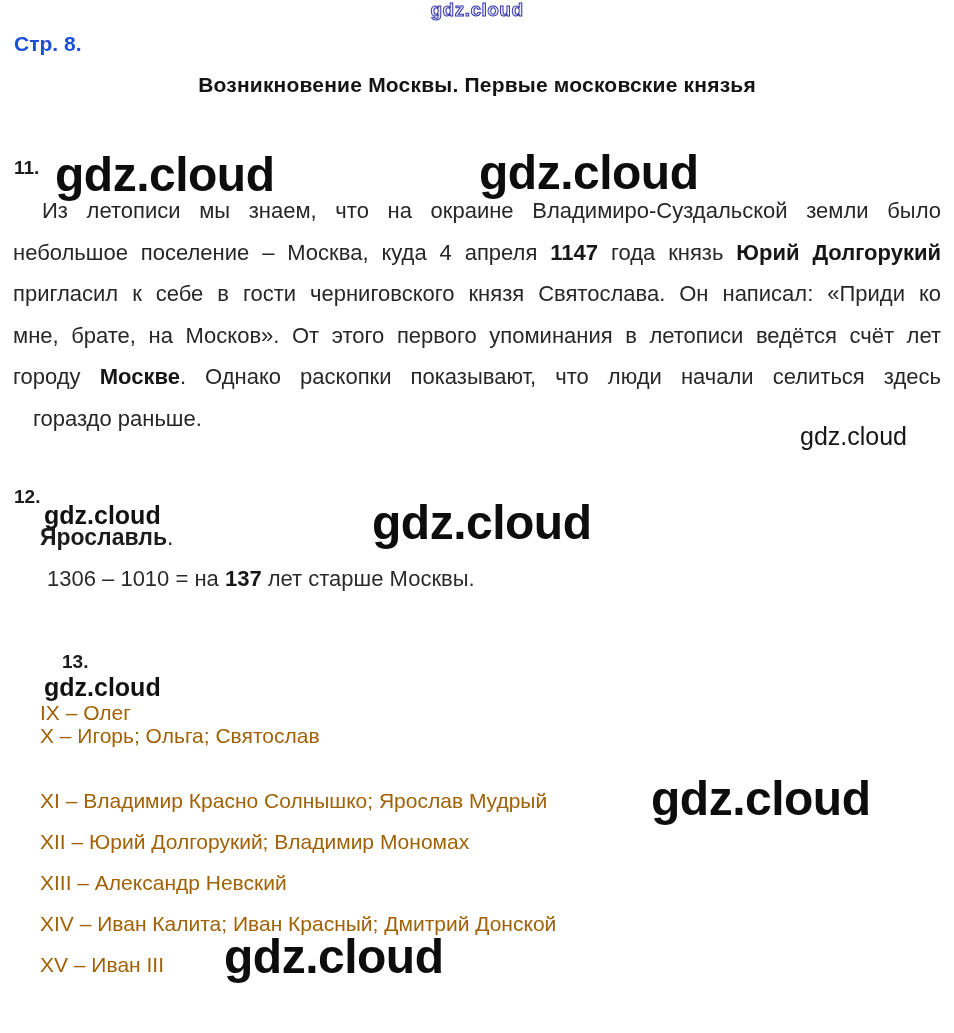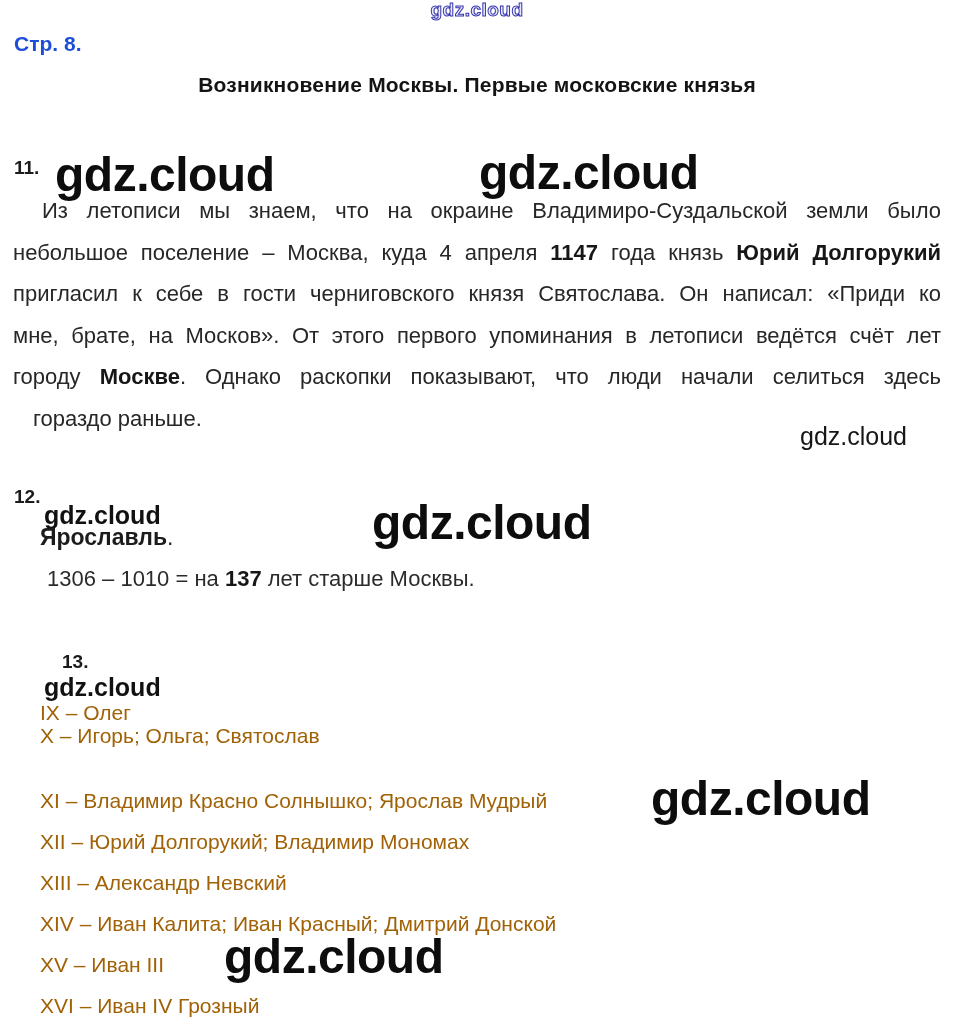--- a/index.html
+++ b/index.html
@@ -108,18 +108,17 @@
   <div class="abs task-num" style="left:14px; top:652px;margin-left:48px;">13.</div>
   <div class="abs wm-small" style="left:44px; top:675px;">gdz.cloud</div>
 
   <div class="abs list-item" style="top:700px;">IX – Олег</div>
   <div class="abs list-item" style="top:707px;margin-top:16px;">X – Игорь; Ольга; Святослав</div>
   <div class="abs list-item" style="top:788px;">XI – Владимир Красно Солнышко; Ярослав Мудрый</div>
   <div class="abs list-item" style="top:829px;">XII – Юрий Долгорукий; Владимир Мономах</div>
   <div class="abs list-item" style="top:870px;">XIII – Александр Невский</div>
   <div class="abs list-item" style="top:911px;">XIV – Иван Калита; Иван Красный; Дмитрий Донской</div>
   <div class="abs list-item" style="top:952px;">XV – Иван III</div>
-  <div class="abs list-item" style="top:993px;">XVI – Иван IV Грозный</div>
 
   <div class="abs wm-big" style="left:651px; top:775px;">gdz.cloud</div>
   <div class="abs wm-big" style="left:224px; top:933px;">gdz.cloud</div>
 
 </div>
 
 </body></html>

